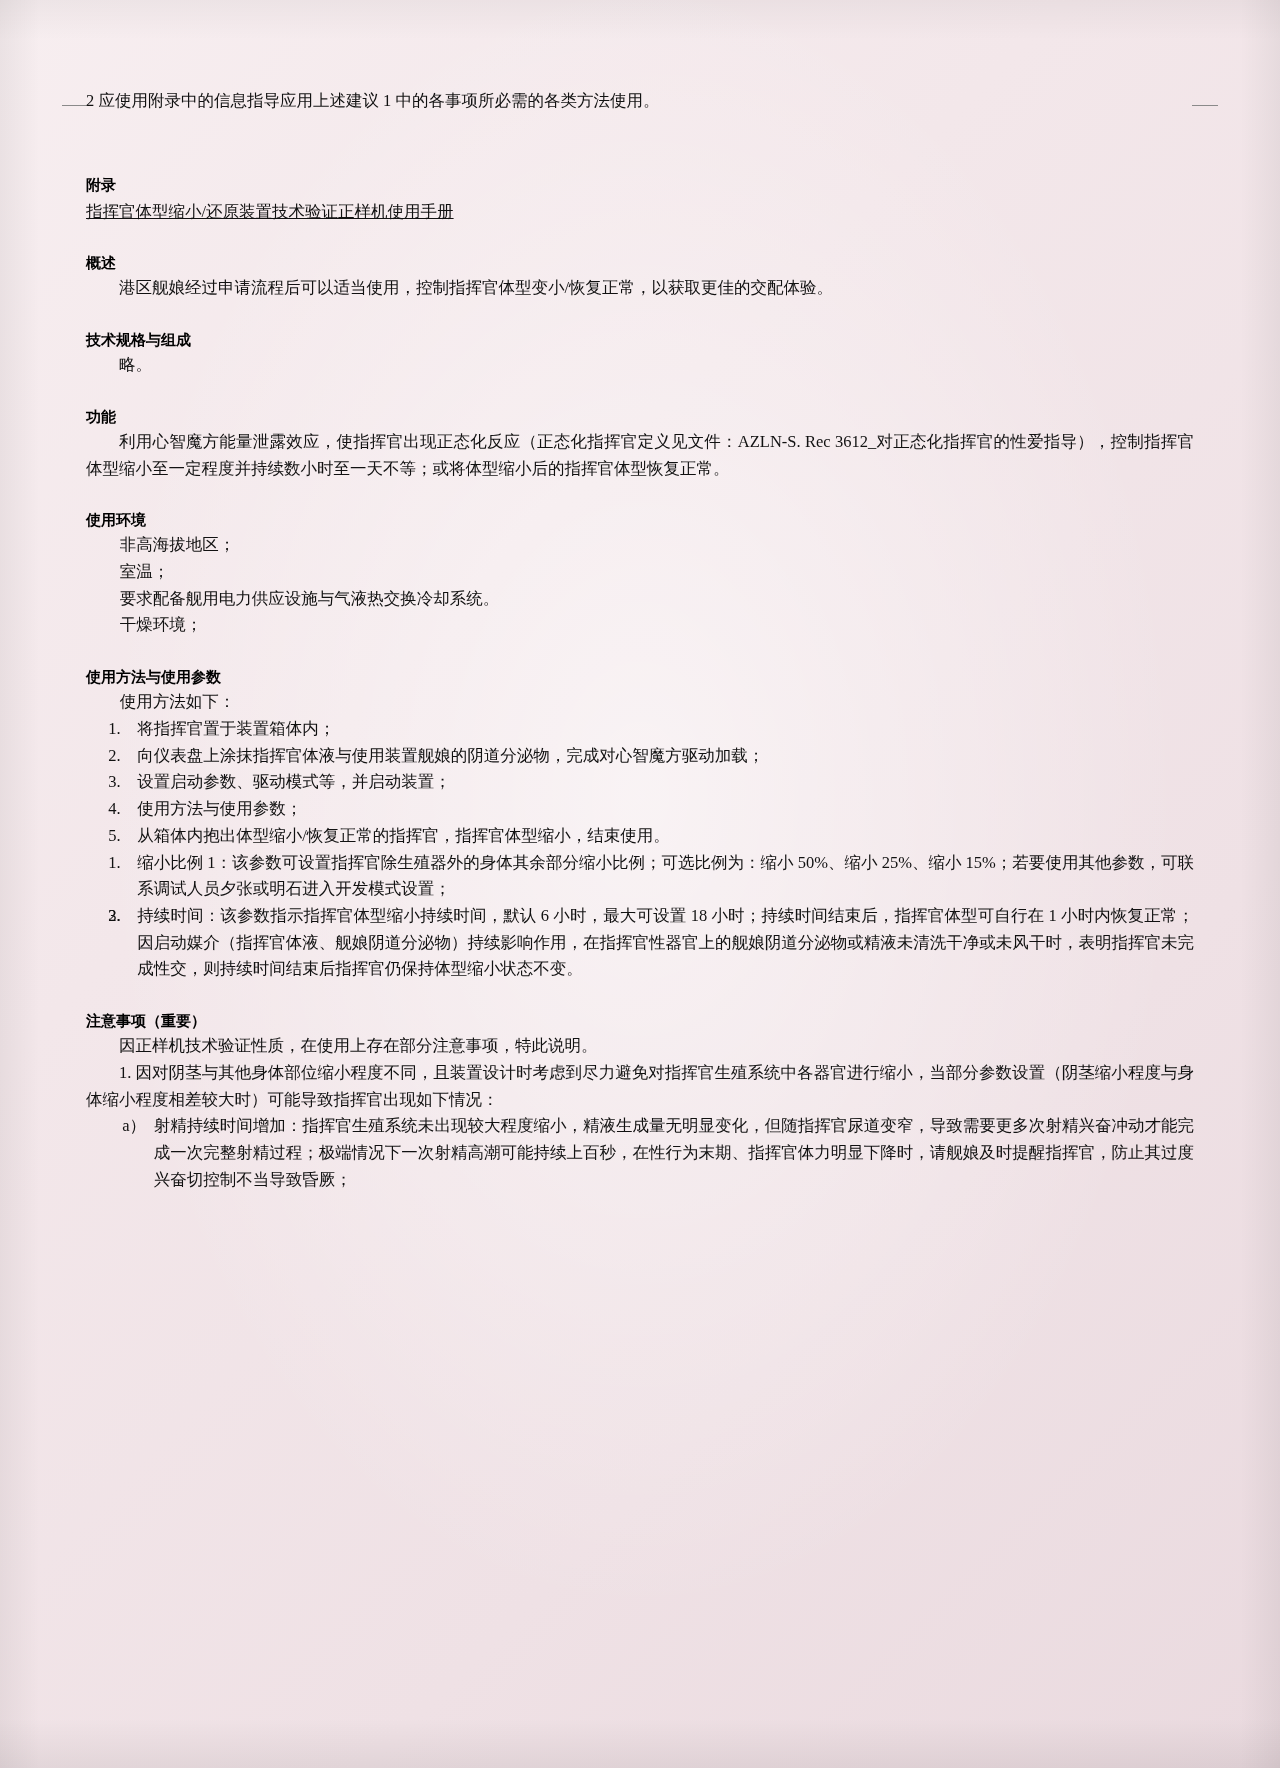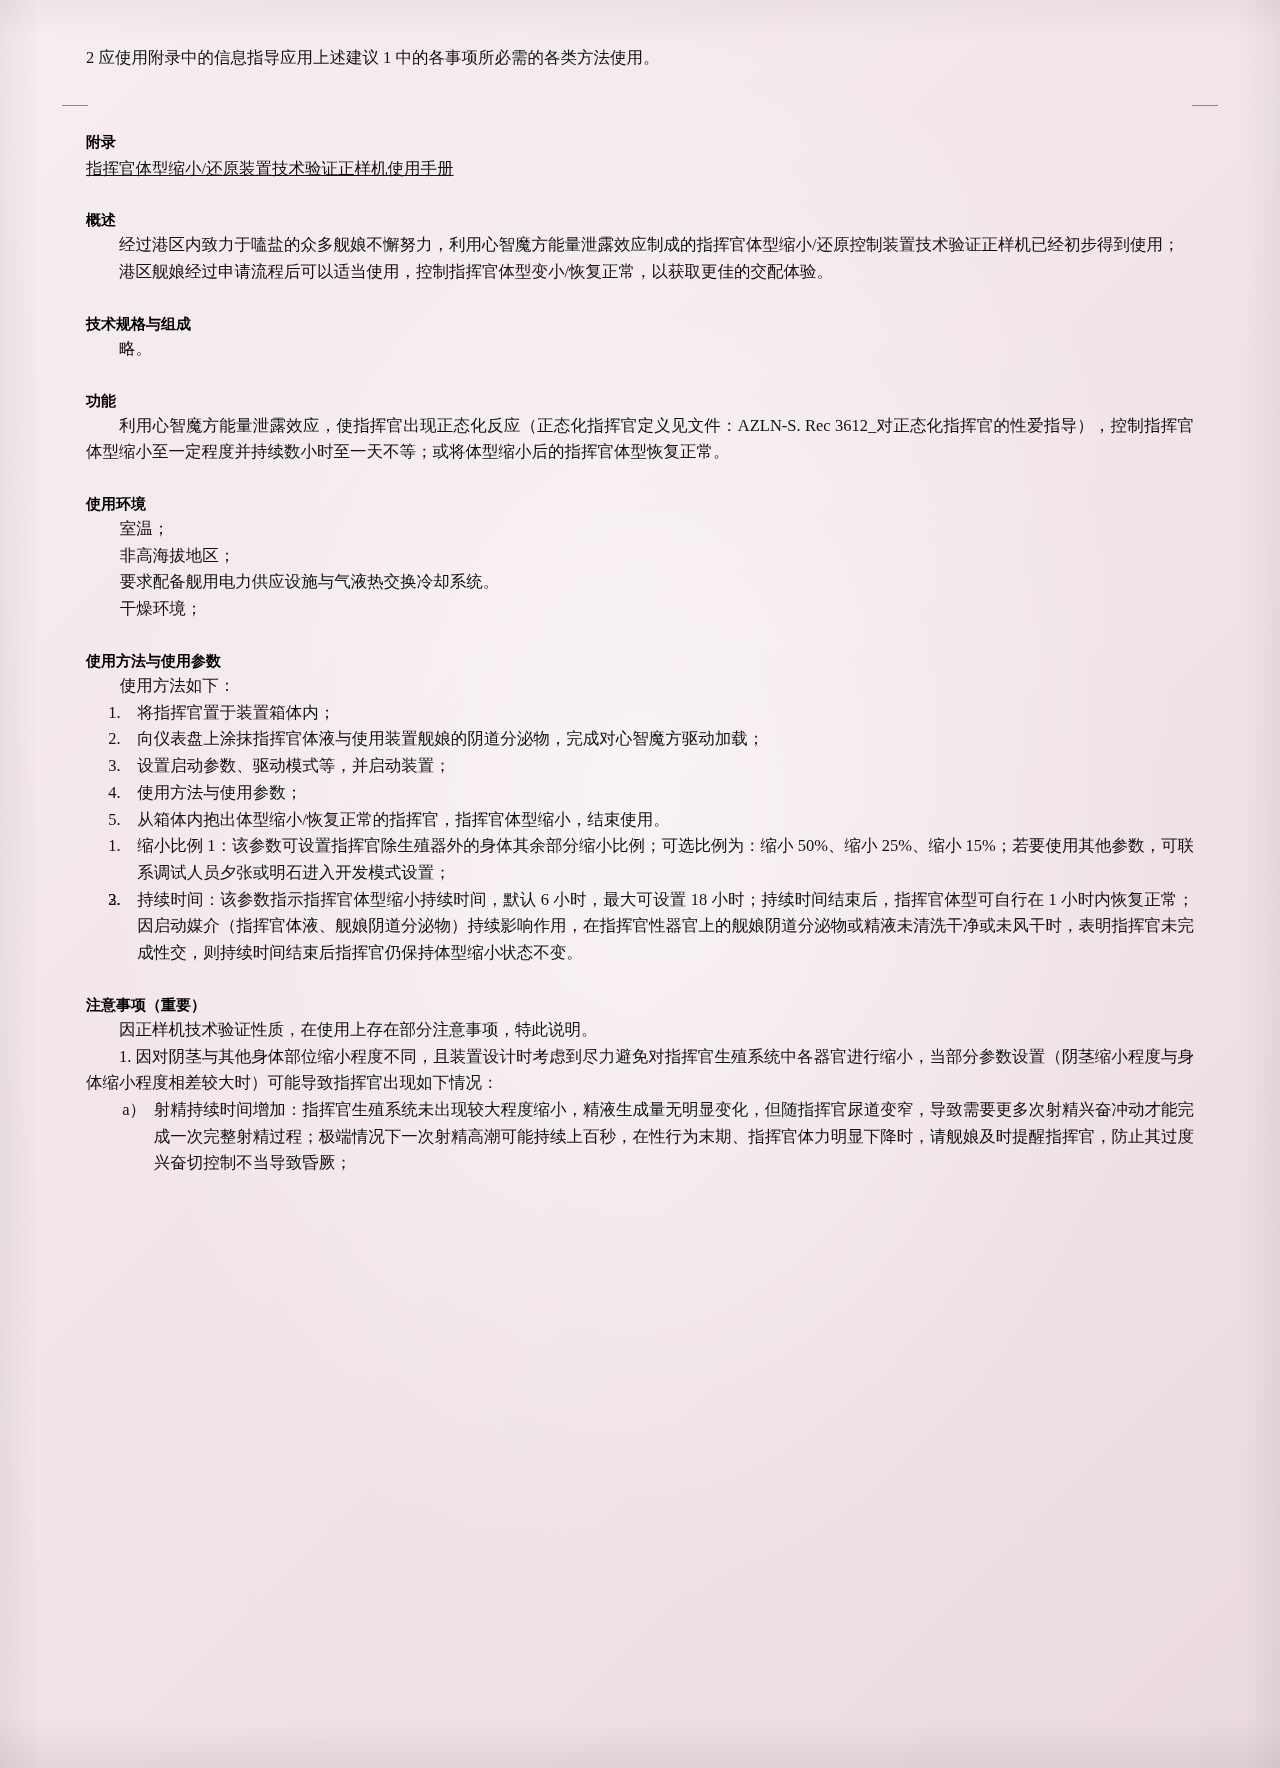--- a/index.html
+++ b/index.html
@@ -36,21 +36,21 @@
     position: absolute;
     background: #8a8a8a;
     height: 1px;
     width: 26px;
   }
   .crop-left { left: 62px; top: 105px; }
   .crop-right { right: 62px; top: 105px; }
 
   .content {
     position: relative;
-    padding: 45px 86px 0 86px;
+    padding: 88px 86px 0 86px;
     color: #111111;
     font-size: 16.5px;
     line-height: 1.62;
   }
   .para {
     margin: 0 0 0 0;
     text-align: justify;
   }
   .indent2 {
     text-indent: 2em;
@@ -118,38 +118,37 @@
     <p class="para">2  应使用附录中的信息指导应用上述建议 1 中的各事项所必需的各类方法使用。</p>
 
     <div class="gap-lg"></div>
 
     <h2 class="heading">附录</h2>
     <p class="para sub-line">指挥官体型缩小/还原装置技术验证正样机使用手册</p>
 
     <div class="gap-md"></div>
 
     <h2 class="heading">概述</h2>
-    <p class="para indent2">经过港区内致力于嗑盐的众多舰娘不懈努力，利用心智魔方能量泄露效应制成的指挥官体型缩小/还原控制装置技术验证正样机已经初步得到使用；</p>
     <p class="para indent2">港区舰娘经过申请流程后可以适当使用，控制指挥官体型变小/恢复正常，以获取更佳的交配体验。</p>
 
     <div class="gap-md"></div>
 
     <h2 class="heading">技术规格与组成</h2>
     <p class="para indent2">略。</p>
 
     <div class="gap-md"></div>
 
     <h2 class="heading">功能</h2>
     <p class="para indent2">利用心智魔方能量泄露效应，使指挥官出现正态化反应（正态化指挥官定义见文件：AZLN-S. Rec 3612_对正态化指挥官的性爱指导），控制指挥官体型缩小至一定程度并持续数小时至一天不等；或将体型缩小后的指挥官体型恢复正常。</p>
 
     <div class="gap-md"></div>
 
     <h2 class="heading">使用环境</h2>
+    <p class="para ind1">非高海拔地区；</p>
     <p class="para ind1">室温；</p>
-    <p class="para ind1">非高海拔地区；</p>
     <p class="para ind1">要求配备舰用电力供应设施与气液热交换冷却系统。</p>
     <p class="para ind1">干燥环境；</p>
 
     <div class="gap-md"></div>
 
     <h2 class="heading">使用方法与使用参数</h2>
     <p class="para ind1">使用方法如下：</p>
 
     <ol class="numlist">
       <li>

